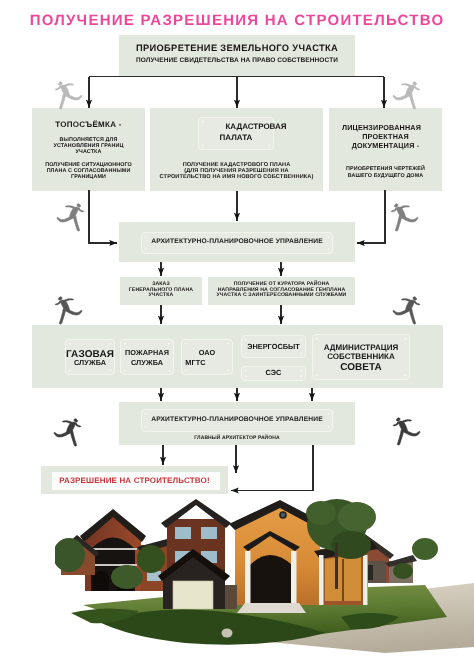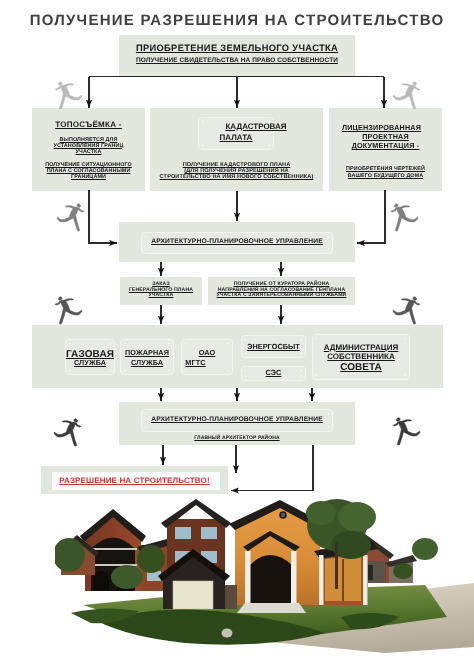--- a/index.html
+++ b/index.html
@@ -1,27 +1,27 @@
 <!DOCTYPE html>
 <html><head>
 <meta charset="utf-8">
 <style>
   html,body{margin:0;padding:0;}
   body{width:474px;height:671px;background:#ffffff;font-family:"Liberation Sans",sans-serif;overflow:hidden;-webkit-font-smoothing:antialiased;text-rendering:geometricPrecision;}
   #page{position:relative;width:474px;height:671px;overflow:hidden;background:#fff;}
   .abs{position:absolute;}
-  .title{left:0;top:12px;width:474px;text-align:center;font-size:15px;font-weight:bold;letter-spacing:1.25px;color:#404040;}
+  .title{left:0;top:12px;width:474px;text-align:center;font-size:15px;font-weight:bold;letter-spacing:1.25px;color:#ec4899;}
   .panel{position:absolute;background:#e3e8de;}
   .plate{position:absolute;border:1.1px solid #f2f5ee;border-radius:4px;box-sizing:border-box;background:rgba(255,255,255,0.12);
     background-image:radial-gradient(circle 0.8px at 3.6px 3.6px,#f7faf3 0 0.8px,transparent 1px),
                      radial-gradient(circle 0.8px at calc(100% - 3.6px) 3.6px,#f7faf3 0 0.8px,transparent 1px),
                      radial-gradient(circle 0.8px at 3.6px calc(100% - 3.6px),#f7faf3 0 0.8px,transparent 1px),
                      radial-gradient(circle 0.8px at calc(100% - 3.6px) calc(100% - 3.6px),#f7faf3 0 0.8px,transparent 1px);}
   .ctr{position:absolute;text-align:center;color:#171717;line-height:1.12;white-space:nowrap;}
-  .bold{font-weight:bold;text-decoration:underline;}
+  .bold{font-weight:bold;}
   svg.ov{position:absolute;left:0;top:0;width:474px;height:671px;pointer-events:none;}
 </style>
 </head>
 <body>
 
 <div id="page">
 
   <div class="abs title">ПОЛУЧЕНИЕ РАЗРЕШЕНИЯ НА СТРОИТЕЛЬСТВО</div>
 
   <div class="panel" style="left:119px;top:35px;width:236px;height:41px;"></div>

